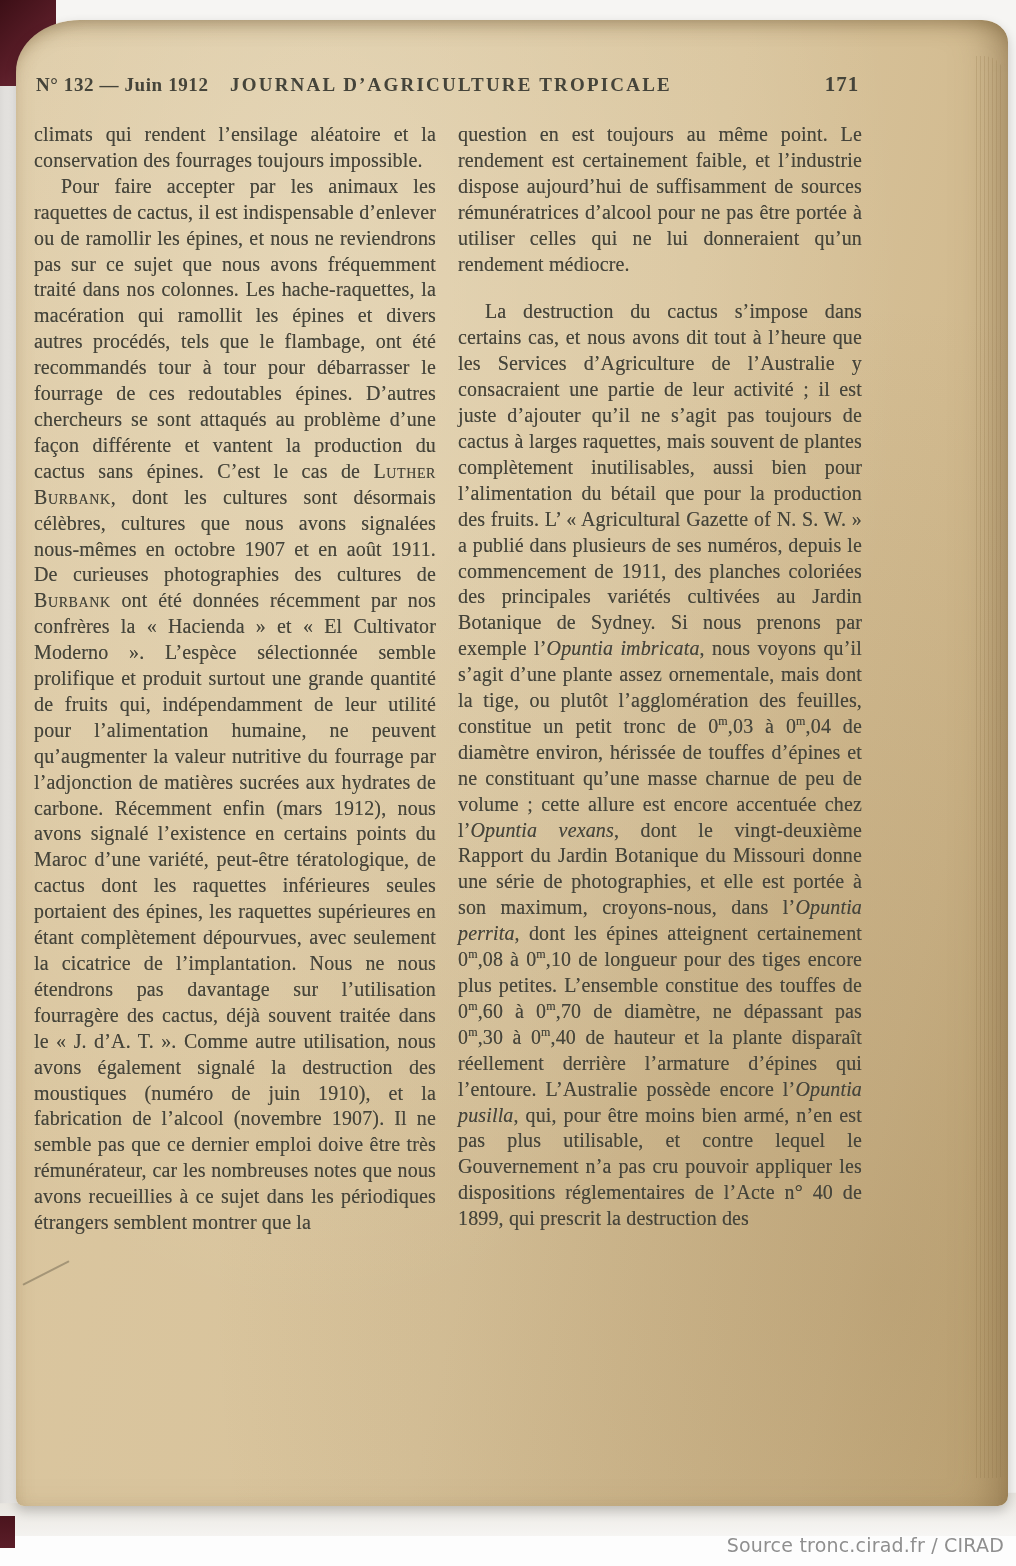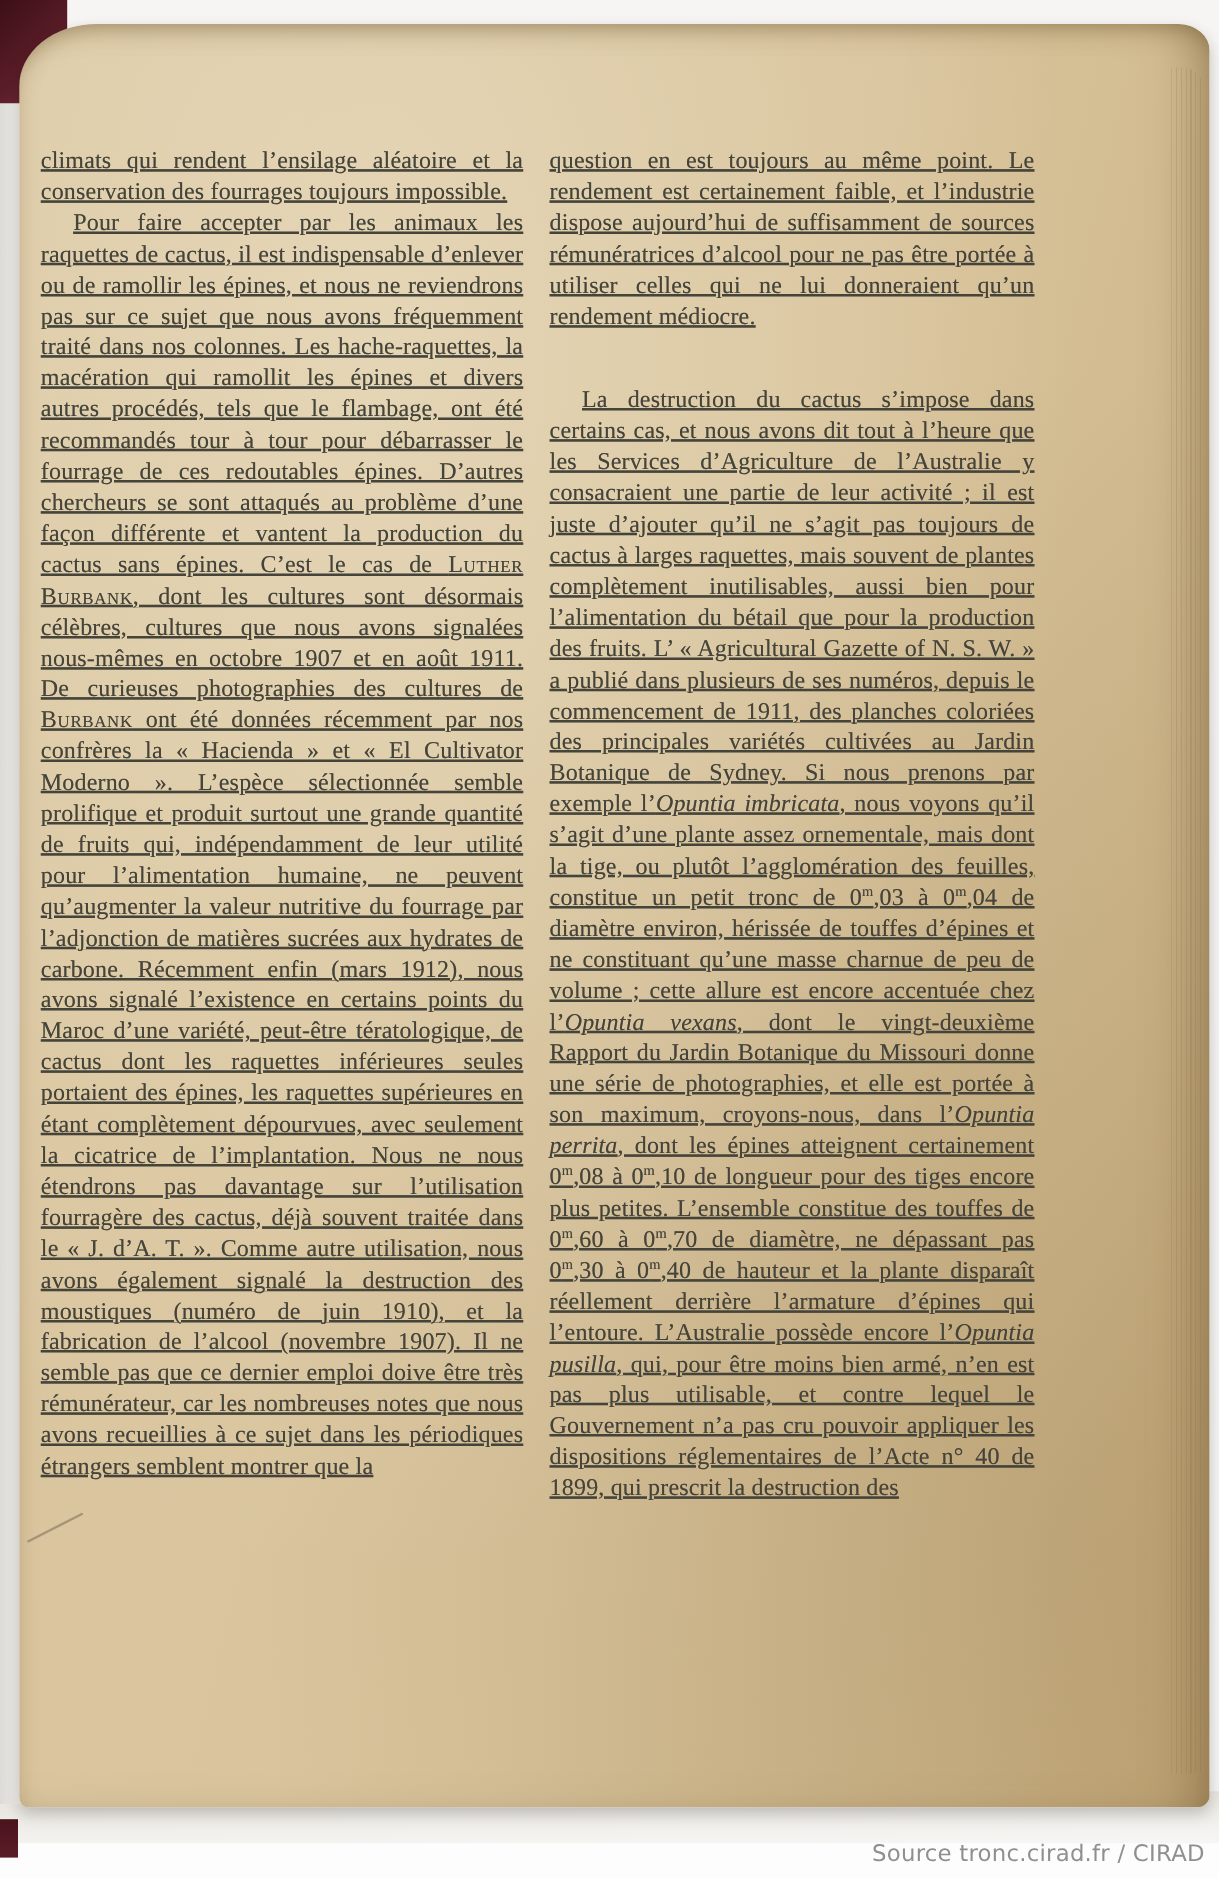--- a/index.html
+++ b/index.html
@@ -68,24 +68,23 @@
   }
   .col{
     position:absolute;top:102px;color:var(--ink);
     text-shadow:0 0 .5px rgba(69,68,58,.55);
   }
   .col-left{left:18px;width:402px;}
   .col-right{left:442px;width:404px;}
   .para{
     margin:0;text-align:justify;font-size:20px;line-height:25.9px;
     letter-spacing:.15px;
-    text-decoration:underline;
   }
   .indent{text-indent:27px;}
-  .gap{margin-top:44px;}
+  .gap{margin-top:22px;}
   .sc{font-variant:small-caps;letter-spacing:.6px;}
   .it{font-style:italic;}
   .sup{vertical-align:super;font-size:.6em;line-height:0;}
   .pencil-mark{
     position:absolute;left:4px;top:1252px;width:52px;height:2px;
     background:rgba(100,92,70,.45);transform:rotate(-27deg);border-radius:2px;
   }
   .footer-source{
     position:absolute;right:12px;top:1534px;z-index:10;
     font-family:"DejaVu Sans","Liberation Sans",sans-serif;
@@ -97,20 +96,25 @@
 
 <div class="left-edge"></div>
 <div class="cover-corner-top"></div>
 <div class="under-strip"></div>
 <div class="bottom-white"></div>
 <div class="cover-corner-bottom"></div>
 
 <div class="page">
   <div class="page-edge-lines"></div>
 
+  <div class="page-header">
+    <div class="header-issue">N° 132 — Juin 1912</div>
+    <div class="header-title">JOURNAL D’AGRICULTURE TROPICALE</div>
+    <div class="header-pagenum">171</div>
+  </div>
 
   <div class="col col-left">
       <p class="para"><span>climats qui rendent l’ensilage aléatoire et la conservation des fourrages toujours impossible.</span></p>
       <p class="para indent"><span>Pour faire accepter par les animaux les raquettes de cactus, il est indispensable d’enlever ou de ramollir les épines, et nous ne reviendrons pas sur ce sujet que nous avons fréquemment traité dans nos colonnes. Les hache-raquettes, la macération qui ramollit les épines et divers autres procédés, tels que le flambage, ont été recommandés tour à tour pour débarrasser le fourrage de ces redoutables épines. D’autres chercheurs se sont attaqués au problème d’une façon différente et vantent la production du cactus sans épines. C’est le cas de </span><span class="sc">Luther Burbank</span><span>, dont les cultures sont désormais célèbres, cultures que nous avons signalées nous-mêmes en octobre 1907 et en août 1911. De curieuses photographies des cultures de </span><span class="sc">Burbank</span><span> ont été données récemment par nos confrères la « Hacienda » et « El Cultivator Moderno ». L’espèce sélectionnée semble prolifique et produit surtout une grande quantité de fruits qui, indépendamment de leur utilité pour l’alimentation humaine, ne peuvent qu’augmenter la valeur nutritive du fourrage par l’adjonction de matières sucrées aux hydrates de carbone. Récemment enfin (mars 1912), nous avons signalé l’existence en certains points du Maroc d’une variété, peut-être tératologique, de cactus dont les raquettes inférieures seules portaient des épines, les raquettes supérieures en étant complètement dépourvues, avec seulement la cicatrice de l’implantation. Nous ne nous étendrons pas davantage sur l’utilisation fourragère des cactus, déjà souvent traitée dans le « J. d’A. T. ». Comme autre utilisation, nous avons également signalé la destruction des moustiques (numéro de juin 1910), et la fabrication de l’alcool (novembre 1907). Il ne semble pas que ce dernier emploi doive être très rémunérateur, car les nombreuses notes que nous avons recueillies à ce sujet dans les périodiques étrangers semblent montrer que la</span></p>
     </div>
   <div class="col col-right">
       <p class="para"><span>question en est toujours au même point. Le rendement est certainement faible, et l’industrie dispose aujourd’hui de suffisamment de sources rémunératrices d’alcool pour ne pas être portée à utiliser celles qui ne lui donneraient qu’un rendement médiocre.</span></p>
       <p class="para indent gap"><span>La destruction du cactus s’impose dans certains cas, et nous avons dit tout à l’heure que les Services d’Agriculture de l’Australie y consacraient une partie de leur activité ; il est juste d’ajouter qu’il ne s’agit pas toujours de cactus à larges raquettes, mais souvent de plantes complètement inutilisables, aussi bien pour l’alimentation du bétail que pour la production des fruits. L’ « Agricultural Gazette of N. S. W. » a publié dans plusieurs de ses numéros, depuis le commencement de 1911, des planches coloriées des principales variétés cultivées au Jardin Botanique de Sydney. Si nous prenons par exemple l’</span><span class="it">Opuntia imbricata</span><span>, nous voyons qu’il s’agit d’une plante assez ornementale, mais dont la tige, ou plutôt l’agglomération des feuilles, constitue un petit tronc de 0</span><span class="sup">m</span><span>,03 à 0</span><span class="sup">m</span><span>,04 de diamètre environ, hérissée de touffes d’épines et ne constituant qu’une masse charnue de peu de volume ; cette allure est encore accentuée chez l’</span><span class="it">Opuntia vexans</span><span>, dont le vingt-deuxième Rapport du Jardin Botanique du Missouri donne une série de photographies, et elle est portée à son maximum, croyons-nous, dans l’</span><span class="it">Opuntia perrita</span><span>, dont les épines atteignent certainement 0</span><span class="sup">m</span><span>,08 à 0</span><span class="sup">m</span><span>,10 de longueur pour des tiges encore plus petites. L’ensemble constitue des touffes de 0</span><span class="sup">m</span><span>,60 à 0</span><span class="sup">m</span><span>,70 de diamètre, ne dépassant pas 0</span><span class="sup">m</span><span>,30 à 0</span><span class="sup">m</span><span>,40 de hauteur et la plante disparaît réellement derrière l’armature d’épines qui l’entoure. L’Australie possède encore l’</span><span class="it">Opuntia pusilla</span><span>, qui, pour être moins bien armé, n’en est pas plus utilisable, et contre lequel le Gouvernement n’a pas cru pouvoir appliquer les dispositions réglementaires de l’Acte n° 40 de 1899, qui prescrit la destruction des</span></p>
     </div>
 

